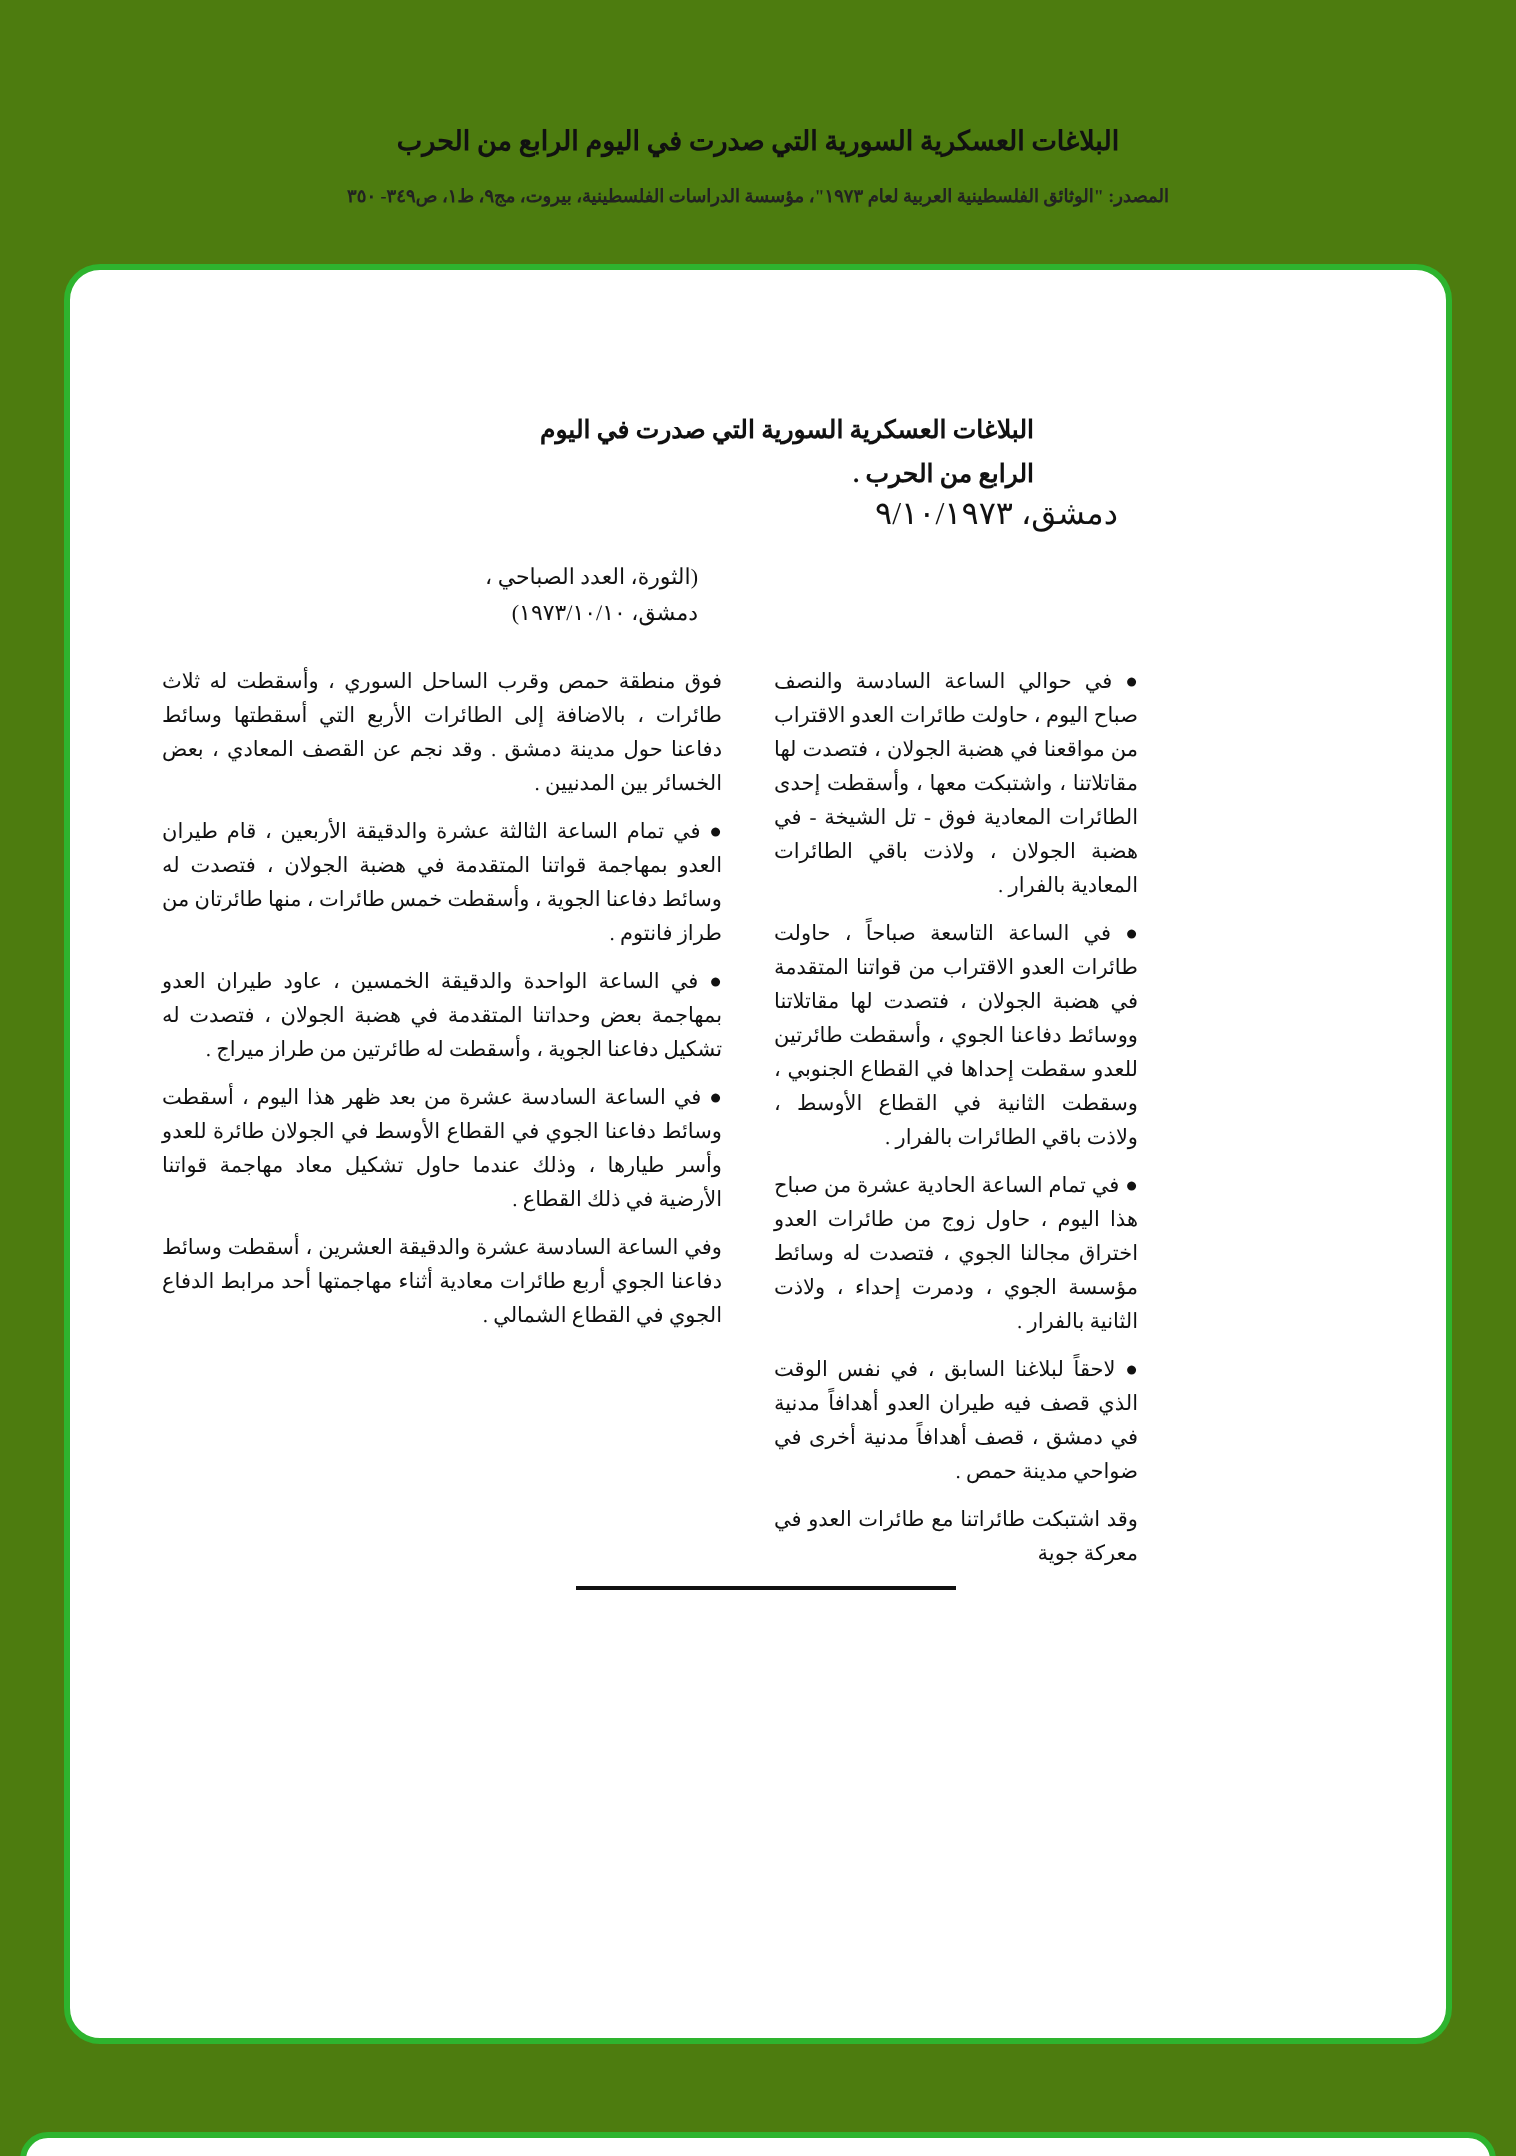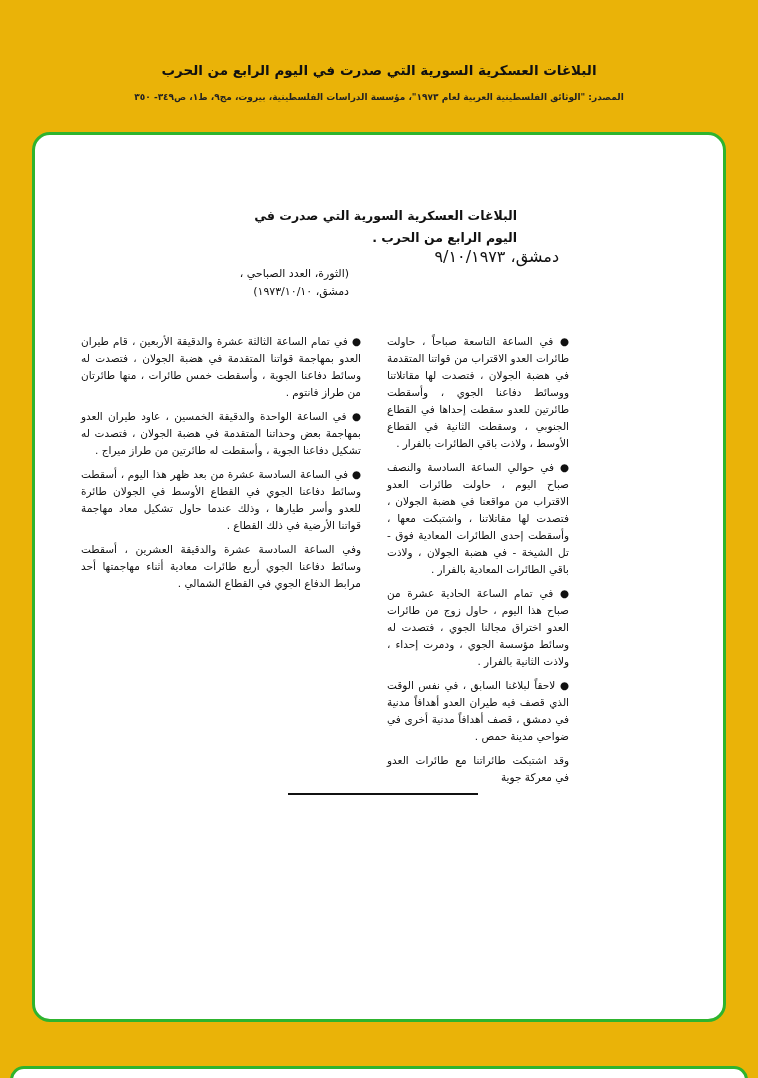--- a/index.html
+++ b/index.html
@@ -6,22 +6,23 @@
   html, body { background: #ffffff; }
   body {
     font-family: "DejaVu Sans", "Liberation Sans", sans-serif;
     color: #111111;
   }
   .page {
     position: relative;
     width: 758px;
     height: 1078px;
     margin: 0 auto;
-    background: #eab308;
+    background: #4d7c0f;
     overflow: hidden;
+    font-family: Liberation Serif, serif;
   }
   
   .page-header {
     position: absolute;
     top: 62px;
     left: 0;
     width: 100%;
     text-align: center;
     direction: rtl;
   }
@@ -73,21 +74,21 @@
     position: absolute;
     right: 164px;
     top: 112px;
     direction: rtl;
     font-size: 16px;
     white-space: nowrap;
   }
   .dateline-paper {
     position: absolute;
     right: 374px;
-    top: 130px;
+    top: 146px;
     width: 118px;
     direction: rtl;
     text-align: right;
     font-size: 11px;
     line-height: 1.6;
   }
   .body-columns {
     position: absolute;
     left: 46px;
     top: 198px;
@@ -122,27 +123,28 @@
   <div class="scan-frame">
 
     <div class="doc-title">البلاغات العسكرية السورية التي صدرت في اليوم الرابع من الحرب .</div>
 
     <div class="dateline-city">دمشق، ٩/١٠/١٩٧٣</div>
 
     <div class="dateline-paper">(الثورة، العدد الصباحي ، دمشق، ١٩٧٣/١٠/١٠)</div>
 
     <div class="body-columns">
       <div class="col col-right">
+          <p class="para">● في حوالي الساعة السادسة والنصف صباح اليوم ، حاولت طائرات العدو الاقتراب من مواقعنا في هضبة الجولان ، فتصدت لها مقاتلاتنا ، واشتبكت معها ، وأسقطت إحدى الطائرات المعادية فوق - تل الشيخة - في هضبة الجولان ، ولاذت باقي الطائرات المعادية بالفرار .</p>
           <p class="para">● في الساعة التاسعة صباحاً ، حاولت طائرات العدو الاقتراب من قواتنا المتقدمة في هضبة الجولان ، فتصدت لها مقاتلاتنا ووسائط دفاعنا الجوي ، وأسقطت طائرتين للعدو سقطت إحداها في القطاع الجنوبي ، وسقطت الثانية في القطاع الأوسط ، ولاذت باقي الطائرات بالفرار .</p>
-          <p class="para">● في حوالي الساعة السادسة والنصف صباح اليوم ، حاولت طائرات العدو الاقتراب من مواقعنا في هضبة الجولان ، فتصدت لها مقاتلاتنا ، واشتبكت معها ، وأسقطت إحدى الطائرات المعادية فوق - تل الشيخة - في هضبة الجولان ، ولاذت باقي الطائرات المعادية بالفرار .</p>
           <p class="para">● في تمام الساعة الحادية عشرة من صباح هذا اليوم ، حاول زوج من طائرات العدو اختراق مجالنا الجوي ، فتصدت له وسائط مؤسسة الجوي ، ودمرت إحداء ، ولاذت الثانية بالفرار .</p>
           <p class="para">● لاحقاً لبلاغنا السابق ، في نفس الوقت الذي قصف فيه طيران العدو أهدافاً مدنية في دمشق ، قصف أهدافاً مدنية أخرى في ضواحي مدينة حمص .</p>
           <p class="para">وقد اشتبكت طائراتنا مع طائرات العدو في معركة جوية</p>
         </div>
       <div class="col col-left">
+          <p class="para">فوق منطقة حمص وقرب الساحل السوري ، وأسقطت له ثلاث طائرات ، بالاضافة إلى الطائرات الأربع التي أسقطتها وسائط دفاعنا حول مدينة دمشق . وقد نجم عن القصف المعادي ، بعض الخسائر بين المدنيين .</p>
           <p class="para">● في تمام الساعة الثالثة عشرة والدقيقة الأربعين ، قام طيران العدو بمهاجمة قواتنا المتقدمة في هضبة الجولان ، فتصدت له وسائط دفاعنا الجوية ، وأسقطت خمس طائرات ، منها طائرتان من طراز فانتوم .</p>
           <p class="para">● في الساعة الواحدة والدقيقة الخمسين ، عاود طيران العدو بمهاجمة بعض وحداتنا المتقدمة في هضبة الجولان ، فتصدت له تشكيل دفاعنا الجوية ، وأسقطت له طائرتين من طراز ميراج .</p>
           <p class="para">● في الساعة السادسة عشرة من بعد ظهر هذا اليوم ، أسقطت وسائط دفاعنا الجوي في القطاع الأوسط في الجولان طائرة للعدو وأسر طيارها ، وذلك عندما حاول تشكيل معاد مهاجمة قواتنا الأرضية في ذلك القطاع .</p>
           <p class="para">وفي الساعة السادسة عشرة والدقيقة العشرين ، أسقطت وسائط دفاعنا الجوي أربع طائرات معادية أثناء مهاجمتها أحد مرابط الدفاع الجوي في القطاع الشمالي .</p>
         </div>
     </div>
 
     <div class="divider-line"></div>
 
   </div>

